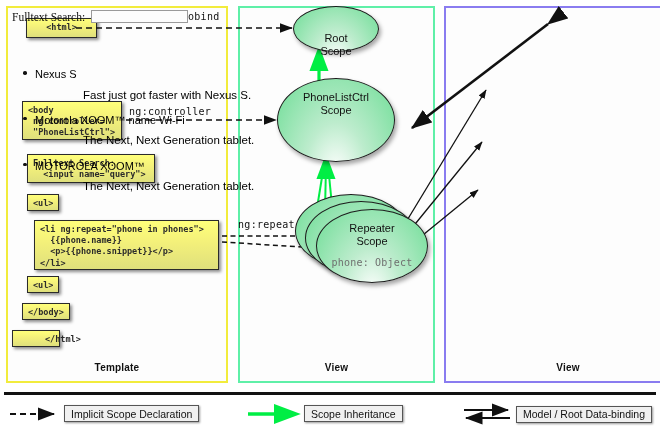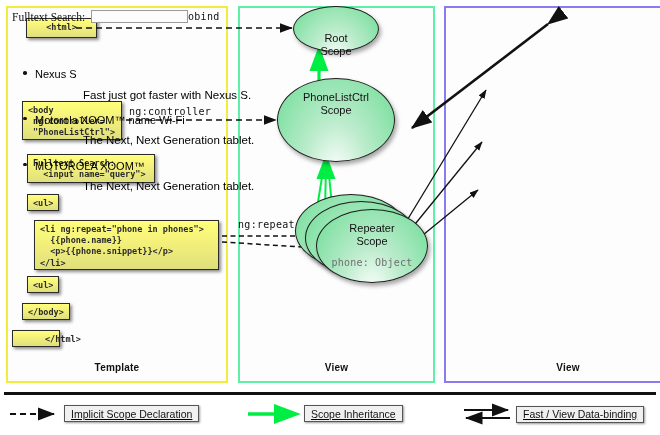--- a/index.html
+++ b/index.html
@@ -123,21 +123,21 @@
     margin:4px 0 8px 13px;
     white-space:nowrap;
     padding-left:48px;
   }
 
   
   #legend{position:absolute;left:0;top:392px;width:660px;height:43px;}
   .legend-rule{
     position:absolute;left:4px;top:0;width:652px;height:3px;background:#111;
   }
-  .legend-item{position:absolute;top:13px;display:flex;align-items:center;text-decoration:underline;}
+  .legend-item{position:absolute;top:13px;display:flex;align-items:center;}
   .legend-chip{
     border:1.5px solid #555;
     background:#f0f0f0;
     box-shadow:1px 1px 2px rgba(0,0,0,.4);
     font-size:10.5px;
     color:#111;
     padding:1.5px 6px;
     white-space:nowrap;
   }
   svg{display:block;overflow:visible;}
@@ -289,17 +289,17 @@
         <line x1="2" y1="7" x2="48" y2="7" stroke="#00ee44" stroke-width="3.4" marker-end="url(#ah-green)"></line>
       </svg>
       <span class="legend-chip">Scope Inheritance</span>
     </div>
 
     <div class="legend-item" style="left:462px;">
       <svg width="54" height="18">
         <line x1="2" y1="5" x2="46" y2="5" stroke="#111" stroke-width="2.2" marker-end="url(#ah-black)"></line>
         <line x1="48" y1="13" x2="4" y2="13" stroke="#111" stroke-width="2.2" marker-end="url(#ah-black)"></line>
       </svg>
-      <span class="legend-chip">Fast / View Data-binding</span>
+      <span class="legend-chip">Model / Root Data-binding</span>
     </div>
   </div>
 
 </div>
 
 </body></html>

